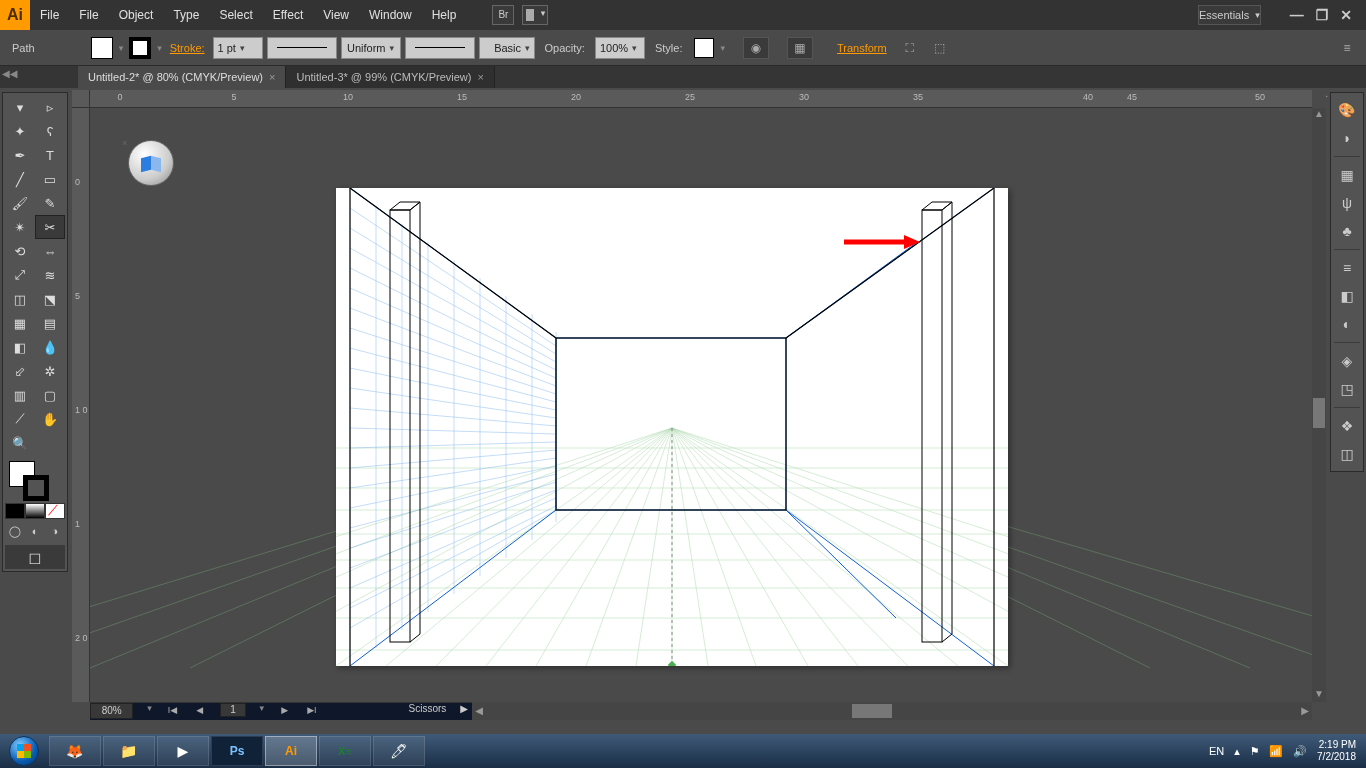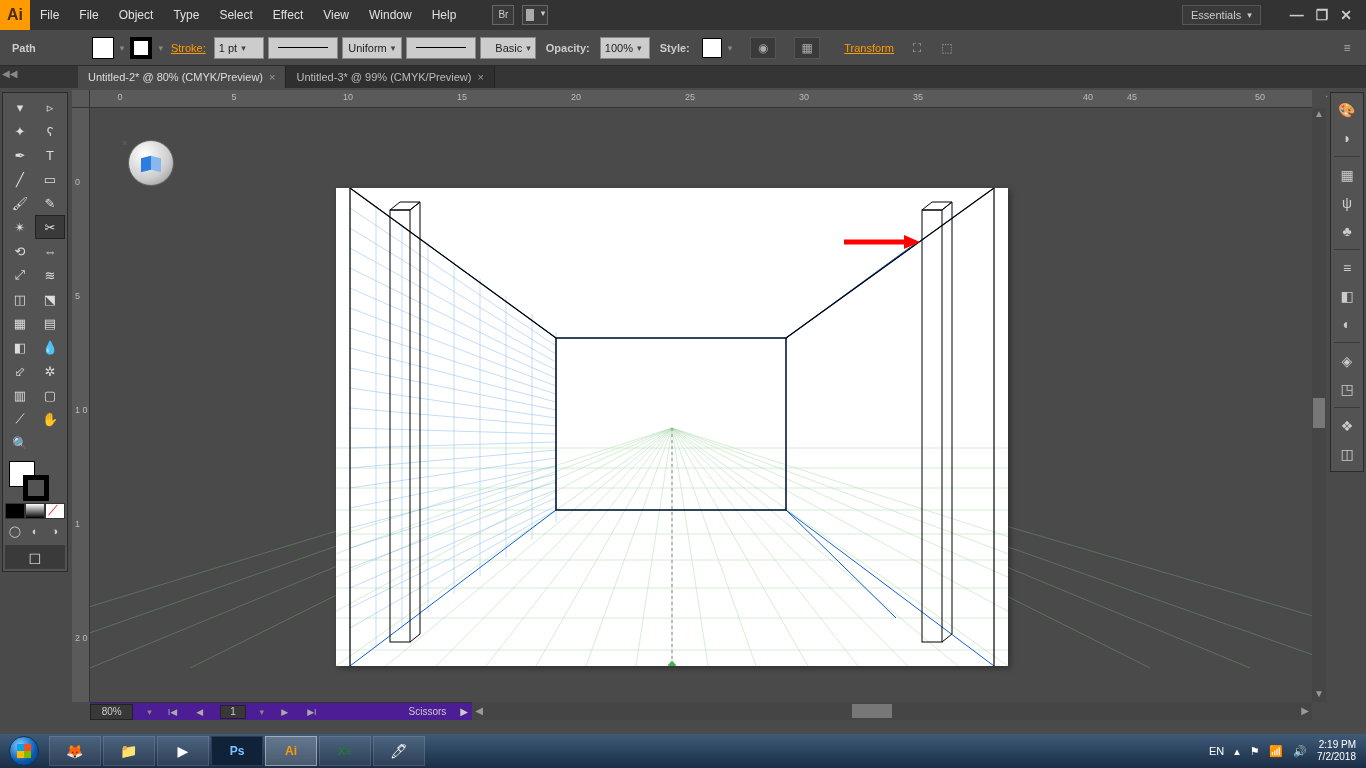--- a/index.html
+++ b/index.html
@@ -7,28 +7,28 @@
 
 
 .menubar { height:30px; background:#333333; display:flex; align-items:center; font-size:12px; color:#e0e0e0; }
 .ai-logo { width:30px; height:30px; background:#ff9a00; color:#4a2d00; font-weight:bold; font-size:16px; display:flex; align-items:center; justify-content:center; }
 .menubar .menu-item { padding:16px 10px; height:30px; display:flex; align-items:center; cursor:pointer; }
 .menubar .gap { flex:1; }
 .br-btn { width:22px; height:20px; border:1px solid #666; background:#3a3a3a; margin:0 6px; font-size:10px; text-align:center; line-height:18px; color:#ccc;}
 .layout-btn { width:26px; height:20px; border:1px solid #666; background:#3a3a3a; margin:0 2px; position:relative;}
 .layout-btn:before{content:"";position:absolute;left:3px;top:3px;width:8px;height:12px;background:#aaa;}
 .layout-btn:after{content:"▾";position:absolute;right:2px;top:2px;font-size:9px;color:#ccc;}
-.workspace { padding:0 8px; height:20px; background:#3a3a3a; border:1px solid #555; color:#ccc; font-size:11px; display:flex; align-items:center; margin-right:15px;}
+.workspace { padding:0 0; height:20px; background:#3a3a3a; border:1px solid #555; color:#ccc; font-size:11px; display:flex; align-items:center; margin-right:15px;}
 .workspace:after{content:"▾"; margin-left:6px; font-size:9px;}
 .win-controls { display:flex; gap:12px; padding:0 14px; color:#ccc; font-size:14px; font-weight:bold;}
 .win-controls span{cursor:pointer;}
 
 
 .controlbar { height:36px; background:#4a4a4a; border-bottom:1px solid #2a2a2a; display:flex; align-items:center; font-size:11px; color:#ccc; padding:0 6px; gap:4px;}
-.ctrl-label { padding:0 6px;font-weight:bold;}
+.ctrl-label { padding:0 6px;}
 .fill-swatch { width:22px; height:22px; background:#fff; border:1px solid #000; margin:0 2px;}
 .stroke-swatch { width:22px; height:22px; background:#fff; border:4px solid #000; margin:0 2px;}
 .dd { height:22px; background:#ccc; border:1px solid #888; display:flex; align-items:center; padding:0 4px; color:#222; font-size:11px;}
 .dd:after{content:"▾"; margin-left:4px; font-size:9px; color:#444;}
 .stroke-label{ color:#ff9a00; text-decoration:underline; padding:0 4px;}
 .line-prev{ width:70px; height:22px; background:#ccc; border:1px solid #888; display:flex; align-items:center; justify-content:center;}
 .line-prev .ln{ height:1px; width:50px; background:#000;}
 .icon-btn{ width:26px; height:22px; border:1px solid #555; background:#3a3a3a; display:flex; align-items:center; justify-content:center; color:#aaa; font-size:12px;}
 .transform-link{ color:#ff9a00; text-decoration:underline; padding:0 6px;}
 
@@ -76,21 +76,21 @@
 
 
 .scroll-v{position:absolute; right:0; top:18px; bottom:18px; width:14px; background:#454545;}
 .scroll-v .thumb{position:absolute; left:1px; right:1px; top:290px; height:30px; background:#777;}
 .scroll-v .arr{position:absolute;left:0;width:14px;height:14px;color:#999;font-size:10px;text-align:center;}
 .scroll-h{position:absolute; left:400px; right:14px; bottom:0; height:18px; background:#454545;}
 .scroll-h .thumb{position:absolute; top:2px; bottom:2px; left:380px; width:40px; background:#777;}
 .scroll-h .arr{position:absolute;top:0;width:14px;height:18px;color:#999;font-size:10px;text-align:center;line-height:18px;}
 
 
-.status{ position:absolute; left:18px; bottom:0; height:18px; width:382px; background:#4c1d95; display:flex; align-items:center; font-size:10px; color:#ccc; border-top:1px solid #333; gap:14px;}
+.status{ position:absolute; left:18px; bottom:0; height:18px; width:382px; background:#0f172a; display:flex; font-size:10px; color:#ccc; border-top:1px solid #333; gap:14px;}
 .status .zoom{ width:52px; height:16px; background:#383838; border:1px solid #222; text-align:center; line-height:14px;}
 .status .nav-btn{ width:16px; height:14px; color:#aaa; text-align:center; font-size:9px; line-height:14px;}
 .status .pagenum{width:30px; height:14px; background:#383838; border:1px solid #222; text-align:center; line-height:12px;}
 .status .tool-label{ margin-left:76px;}
 
 
 .taskbar{ position:absolute; left:0; right:0; bottom:0; height:34px; background:linear-gradient(#3f5a78,#1a2e46); display:flex; align-items:center;}
 .start{ width:48px; height:34px; display:flex; align-items:center; justify-content:center;}
 .start .orb{ width:30px; height:30px; border-radius:50%; background:radial-gradient(circle at 35% 30%,#7fc9ff,#0a5bb0 60%,#03366e); border:1px solid #0a3560; position:relative;}
 .start .orb:after{content:"";position:absolute;left:7px;top:7px;width:14px;height:14px;background:conic-gradient(#f25022 0 25%,#7fba00 0 50%,#ffb900 0 75%,#00a4ef 0);}

